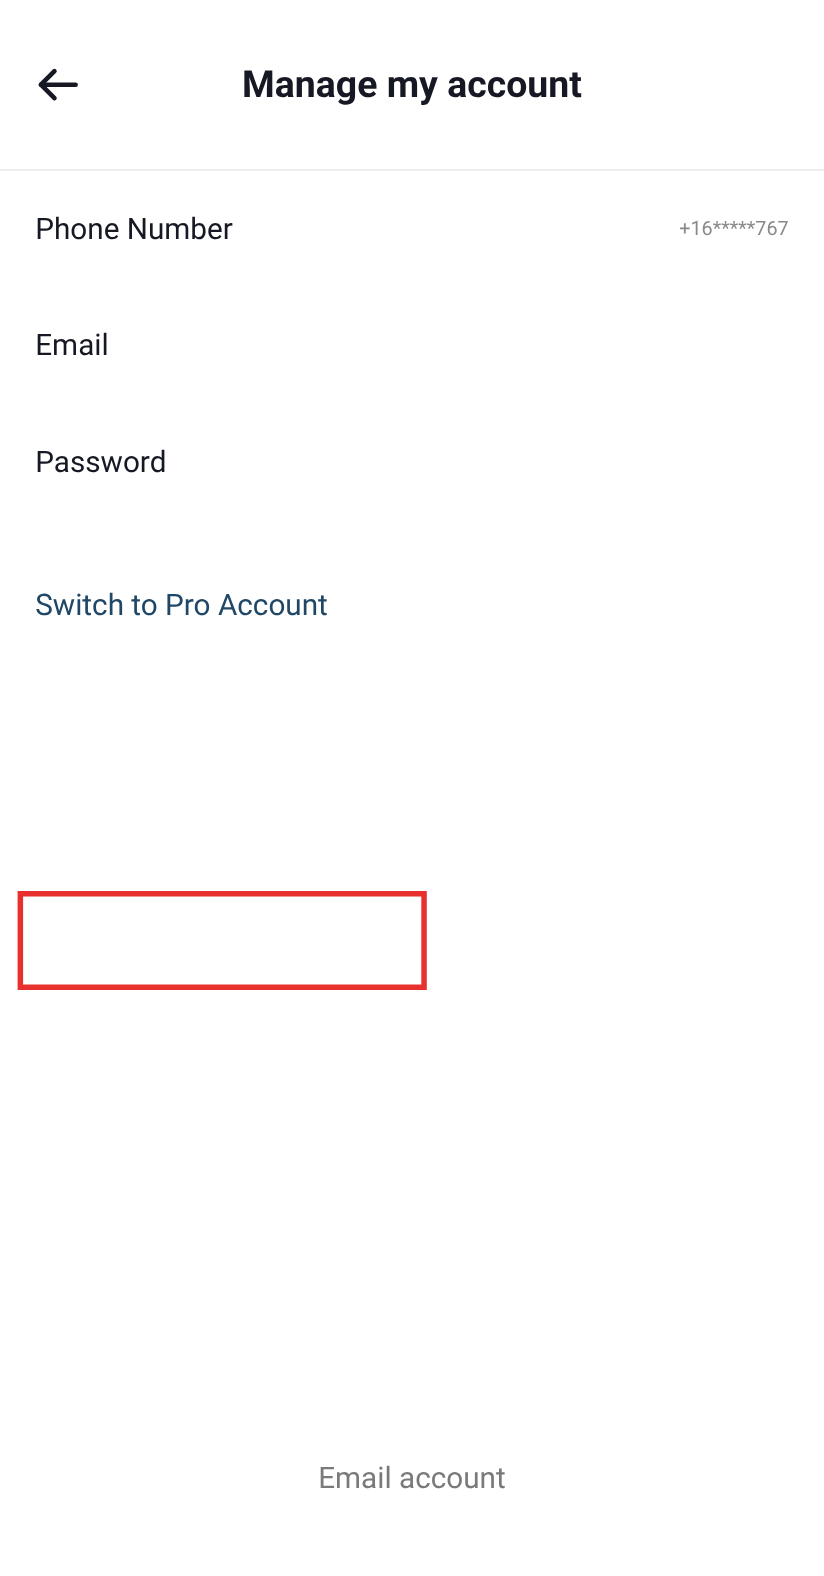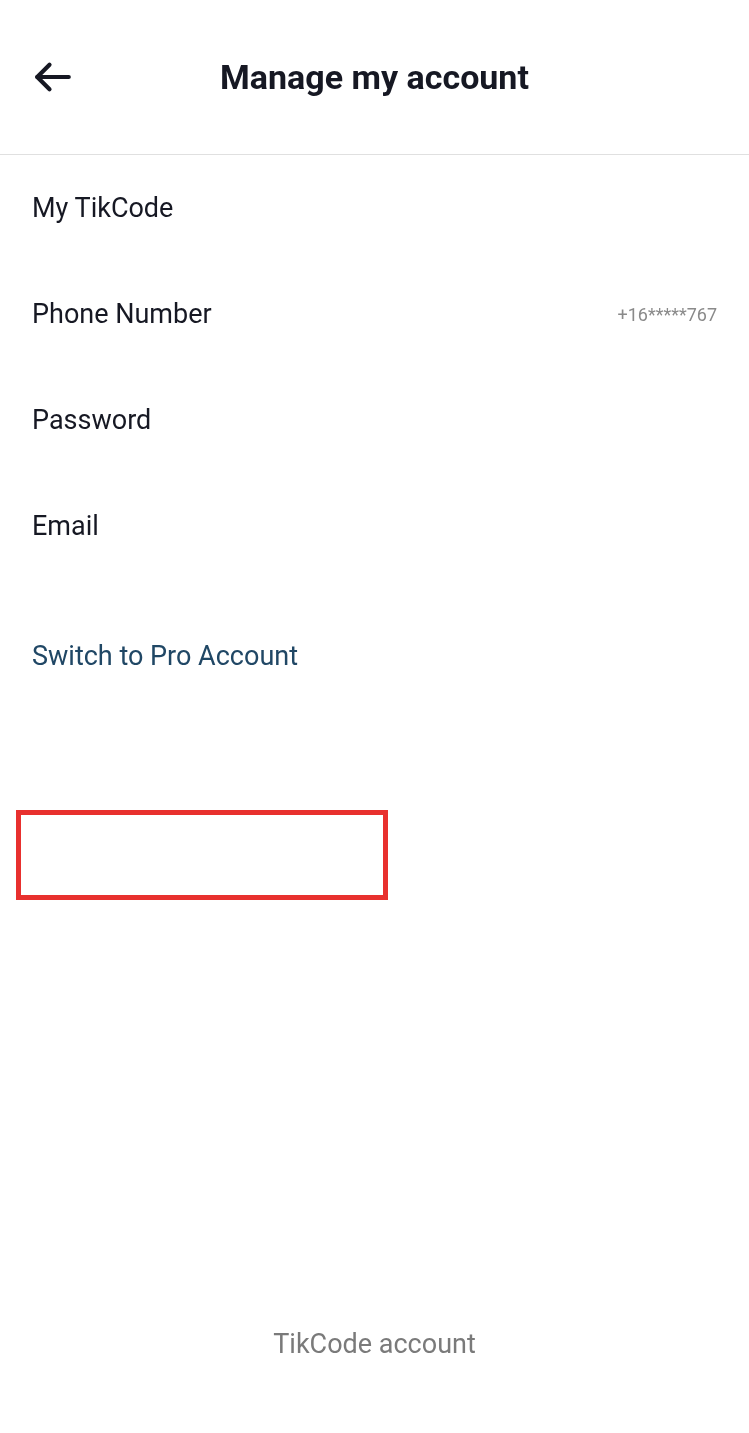--- a/index.html
+++ b/index.html
@@ -109,40 +109,37 @@
     <svg viewBox="0 0 24 24" fill="none" stroke="#161823" stroke-width="2.4" stroke-linecap="round" stroke-linejoin="round">
       <line x1="21" y1="12" x2="3" y2="12"></line>
       <polyline points="10 19 3 12 10 5"></polyline>
     </svg>
   </div>
   <div class="page-title">Manage my account</div>
 </div>
 
 <div class="list">
 
-  <div class="list-item">
-    <span class="list-item-label">My TikCode</span>
-  </div>
 
   <div class="list-item">
     <span class="list-item-label">Phone Number</span>
     <span class="list-item-value">+16*****767</span>
   </div>
 
   <div class="list-item">
-    <span class="list-item-label">Password</span>
+    <span class="list-item-label">Email</span>
   </div>
 
   <div class="list-item">
-    <span class="list-item-label">Email</span>
+    <span class="list-item-label">Password</span>
   </div>
 
 
 
   <div class="list-item">
     <span class="pro-account">Switch to Pro Account</span>
   </div>
 
 </div>
 
 <div class="highlight-box"></div>
 
-<div class="delete-link">TikCode account</div>
+<div class="delete-link">Email account</div>
 
 </body></html>

